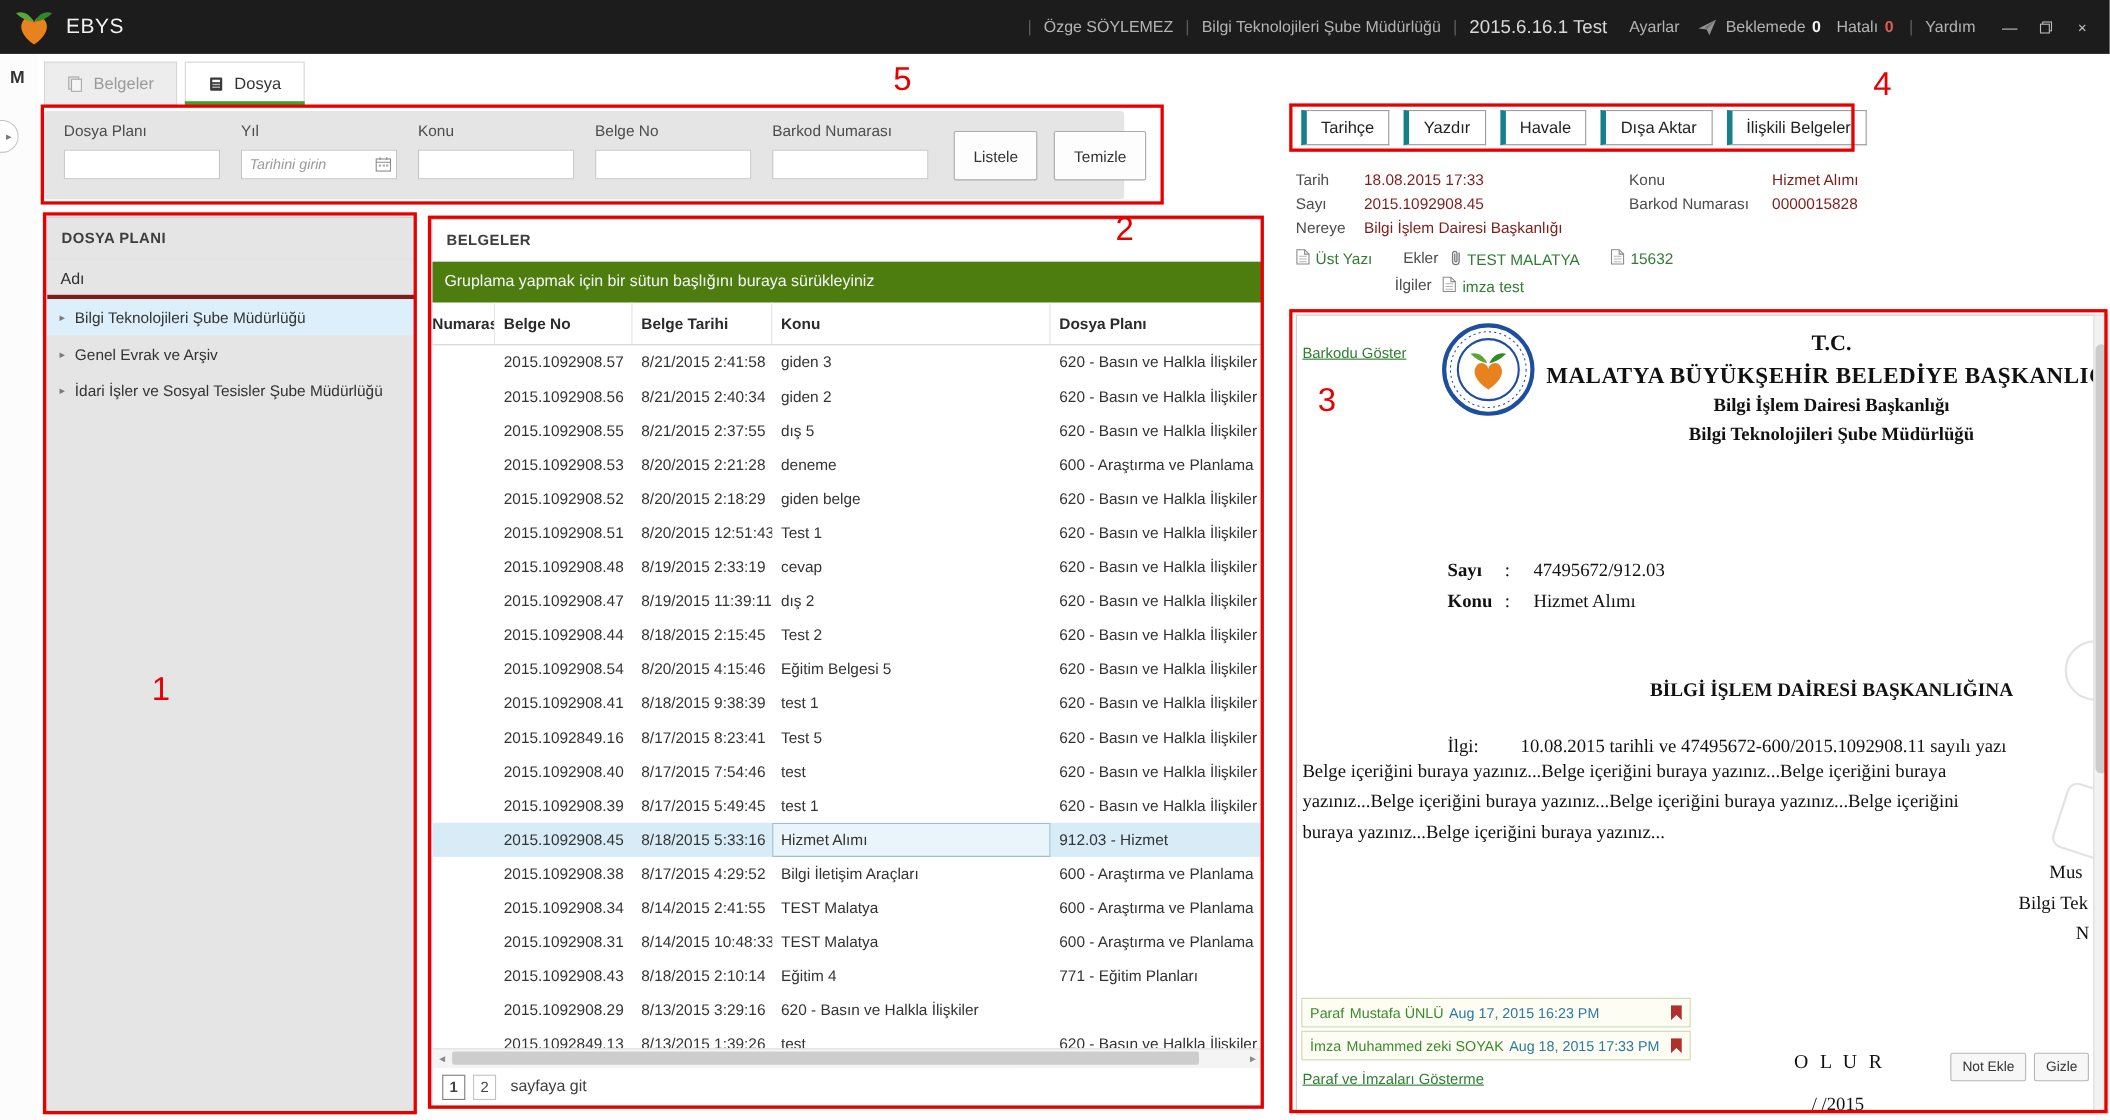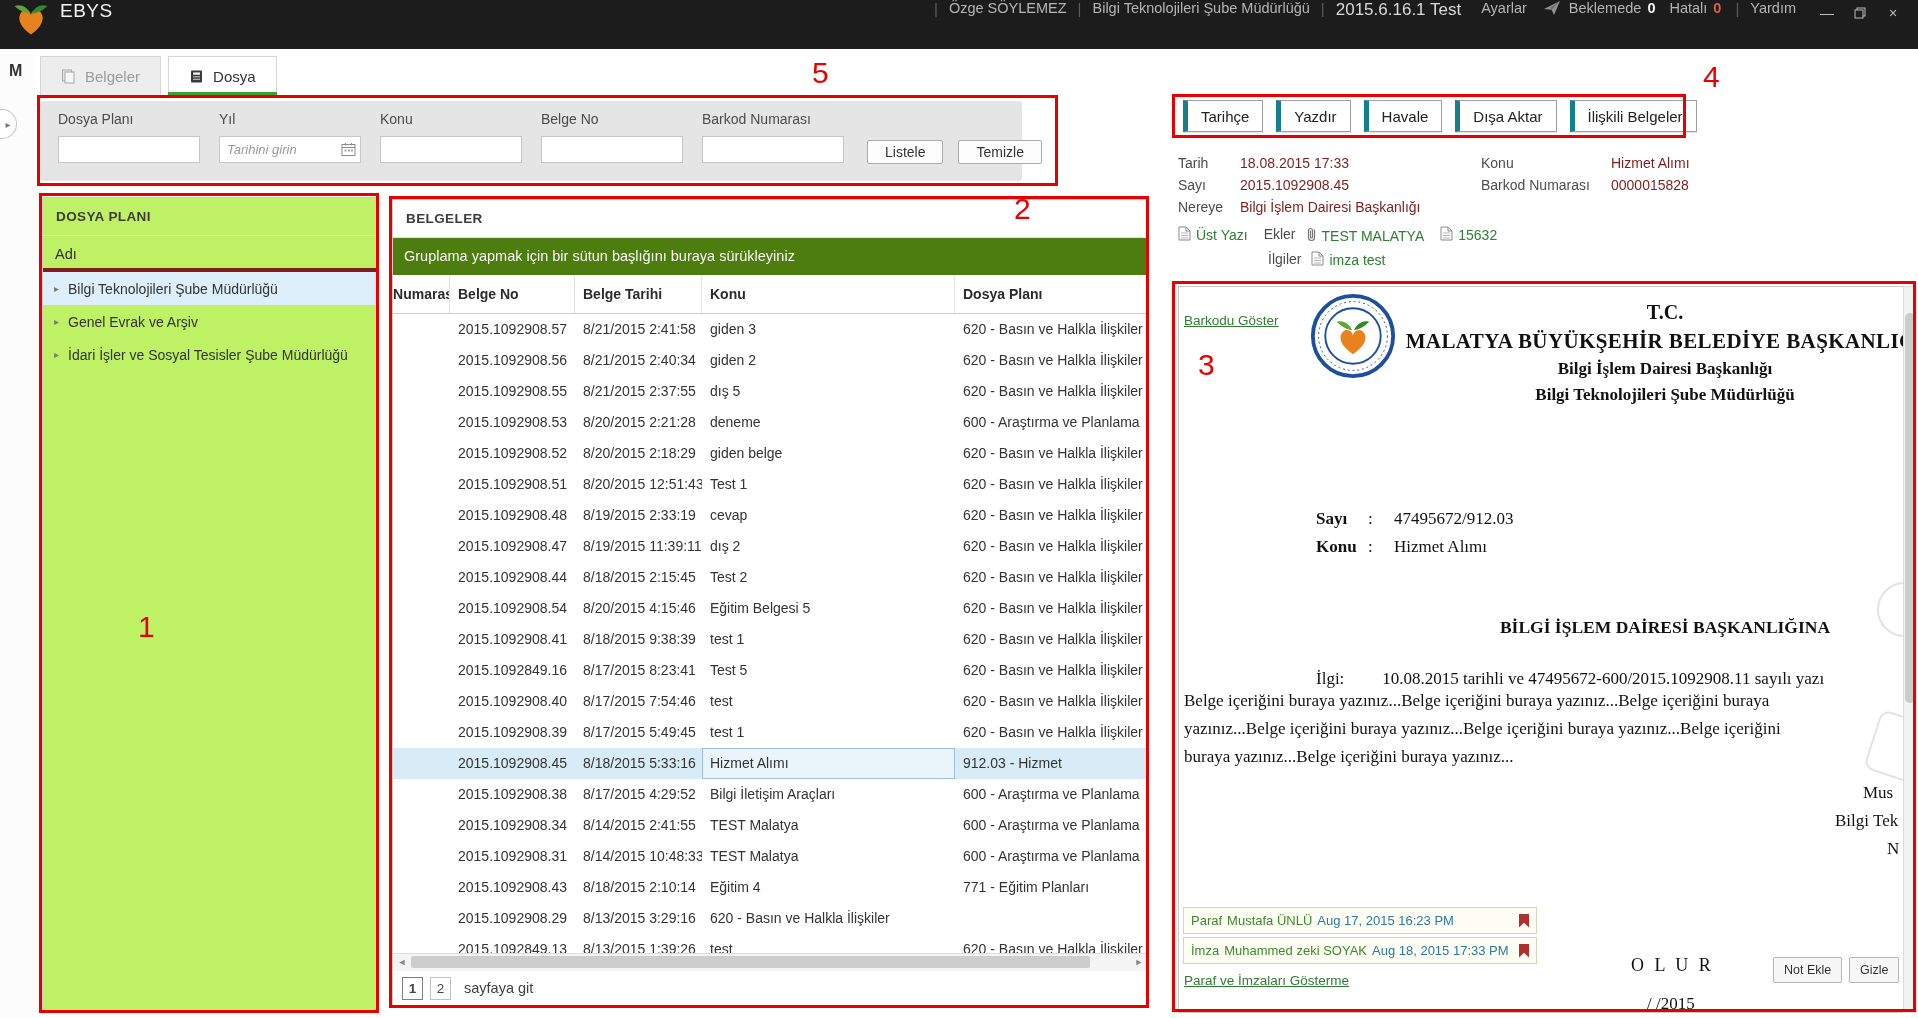--- a/index.html
+++ b/index.html
@@ -1,20 +1,20 @@
 <!DOCTYPE html>
 <html><head>
 <meta charset="utf-8">
 <style>
 *{margin:0;padding:0;box-sizing:border-box}
 html,body{width:1918px;height:1018px}
 body{position:relative;font-family:"Liberation Sans",sans-serif;background:#fff;overflow:hidden;font-size:14px;color:#333}
 
 
-.topbar{position:absolute;left:0;top:0;width:1918px;height:49px;background:#1c1c1c;display:flex;align-items:flex-start;padding:0 10px;color:#b4b4b4;z-index:5}
+.topbar{position:absolute;left:0;top:0;width:1918px;height:49px;background:#1c1c1c;display:flex;align-items:center;padding:0 10px;color:#b4b4b4;z-index:5}
 .logo{width:38px;height:38px;margin:0 10px 0 2px;display:inline-flex}
 .app-name{font-size:19px;color:#f2f2f2;letter-spacing:.5px}
 .spacer{flex:1}
 .tb-item{font-size:14.5px;white-space:nowrap}
 .tb-link{cursor:default}
 .tb-sep{color:#5c5c5c;margin:0 11px;font-size:15px}
 .tb-version{font-size:17px;color:#dadada}
 .tb-count{color:#f5f5f5;font-weight:bold;margin-left:6px;font-size:14.5px}
 .tb-count.err{color:#e05c4f}
 .tb-plane{margin:0 8px 0 16px;display:inline-flex}
@@ -39,24 +39,24 @@
 .filter-panel{position:absolute;left:40px;top:101px;width:982px;height:80px;background:#e5e5e5;border-radius:3px;display:flex;gap:19px;padding:10px 14px 0 18px}
 .ffield{display:flex;flex-direction:column;gap:9px}
 .ffield label{font-size:14px;color:#4c4c4c;white-space:nowrap}
 .fin-wrap{position:relative}
 .ffield input{width:142px;height:27px;border:1px solid #c6c6c6;background:#fff;font-family:"Liberation Sans",sans-serif;font-size:13px;padding:0 7px;color:#333}
 .ffield input::placeholder{font-style:italic;color:#9a9a9a}
 .ffield.has-cal input{padding-right:24px}
 .cal-icon{display:none;position:absolute;right:5px;top:6px}
 .ffield.has-cal .cal-icon{display:inline-flex}
 .filter-buttons{display:flex;gap:15px;align-items:flex-end;padding-bottom:17px;margin-left:4px}
-.fbtn{height:24px;padding:0 17px;background:#fdfdfd;border:1px solid #ababab;border-radius:2px;font-size:14px;color:#333;font-family:"Liberation Sans",sans-serif}
-
-
-.tree-panel{position:absolute;left:42px;top:197px;width:336px;height:816px;background:#bef264;border:1px solid #ccc}
+.fbtn{height:45px;padding:0 17px;background:#fdfdfd;border:1px solid #ababab;border-radius:2px;font-size:14px;color:#333;font-family:"Liberation Sans",sans-serif}
+
+
+.tree-panel{position:absolute;left:42px;top:197px;width:336px;height:816px;background:#e5e5e5;border:1px solid #ccc}
 .panel-title{height:38px;line-height:38px;padding-left:13px;font-weight:bold;font-size:13.5px;letter-spacing:.4px;color:#3d3d3d;border-bottom:1px solid #e2e2e2}
 .tree-colhead{height:36px;line-height:36px;padding-left:12px;font-weight:normal;font-size:14.5px;border-bottom:4px solid #7f1d1d;color:#2f2f2f}
 .tree-item{height:33px;display:flex;align-items:center;gap:9px;padding-left:11px;font-size:14px;color:#333}
 .tree-item.selected{background:#dceffa}
 .caret{color:#7a7a7a;font-size:10px}
 
 
 .table-panel{position:absolute;left:392px;top:199px;width:757px;height:807px;background:#fff;border:1px solid #ccc;display:flex;flex-direction:column;overflow:hidden}
 .group-bar{height:37px;line-height:37px;background:#4d7c0f;color:#f8f8f8;font-size:14.5px;padding-left:11px;white-space:nowrap;overflow:hidden}
 .thead{display:flex;height:39px;border-bottom:1px solid #ccc;font-weight:bold;font-size:14px;color:#2b2b2b;flex:none}
@@ -86,21 +86,21 @@
 .meta-col .val{color:#7f1d1d}
 .meta-left{left:1178px;top:152px}
 .meta-left .lbl{width:62px}
 .meta-right{left:1481px;top:152px}
 .meta-right .lbl{width:130px}
 .attach{position:absolute;left:1178px;top:226px;font-size:14px}
 .attach-row{display:flex;align-items:flex-start;height:25px}
 .a-item{display:flex;align-items:center;gap:5px}
 .a-green{color:#2e7d32}
 .a-gray{color:#4c4c4c}
-.m16{margin-left:16px}.m10{margin-left:10px}
+.m16{margin-left:28px}.m10{margin-left:10px}
 .attach-row2{margin-left:90px}
 
 
 .preview{position:absolute;left:1178px;top:286px;width:727px;height:727px;border:1px solid #c8c8c8;background:#fff;overflow:hidden;font-family:"Liberation Serif",serif;color:#111}
 .barkod-link{position:absolute;left:5px;top:26px;font-family:"Liberation Sans",sans-serif;font-size:13.5px;color:#2e7d32;text-decoration:underline;white-space:nowrap}
 .doc-logo{position:absolute;left:131px;top:6px;width:86px;height:86px}
 .lh{position:absolute;left:0;width:972px;text-align:center;font-weight:bold;white-space:nowrap}
 .lh1{top:14px;font-size:20px}
 .lh2{top:42px;font-size:21px;letter-spacing:.4px}
 .lh3{top:72px;font-size:17px}

